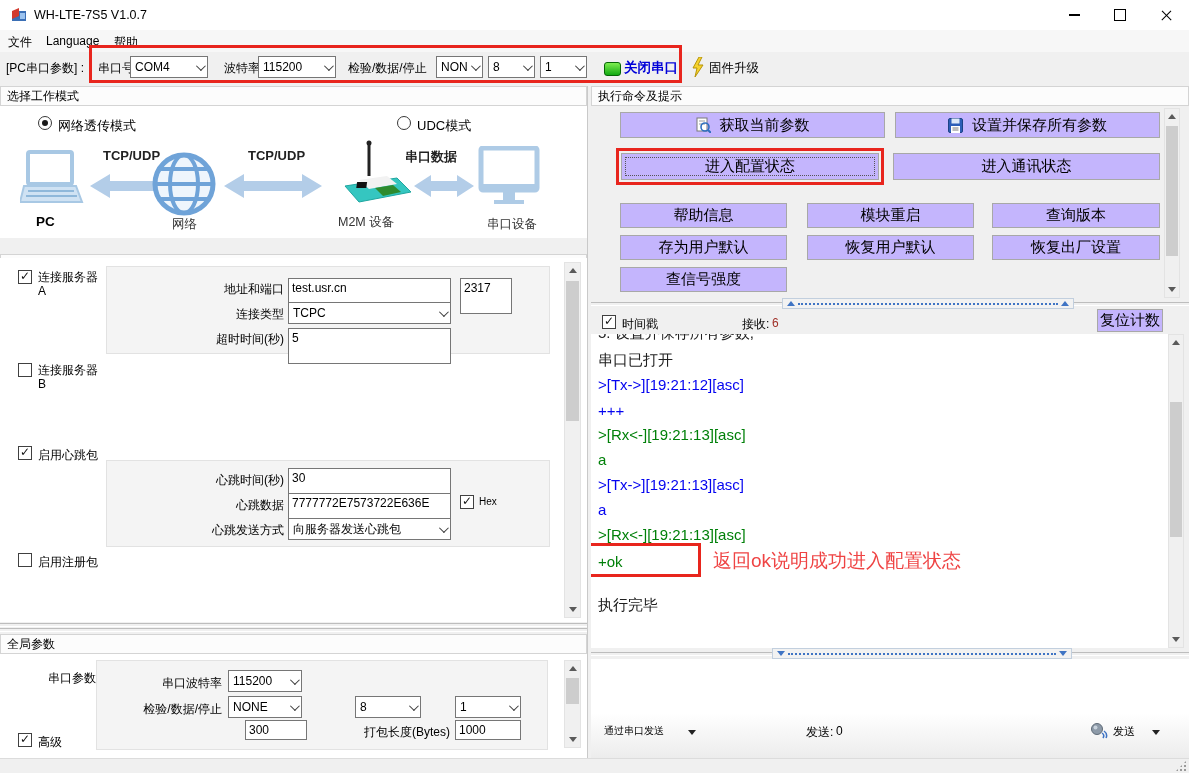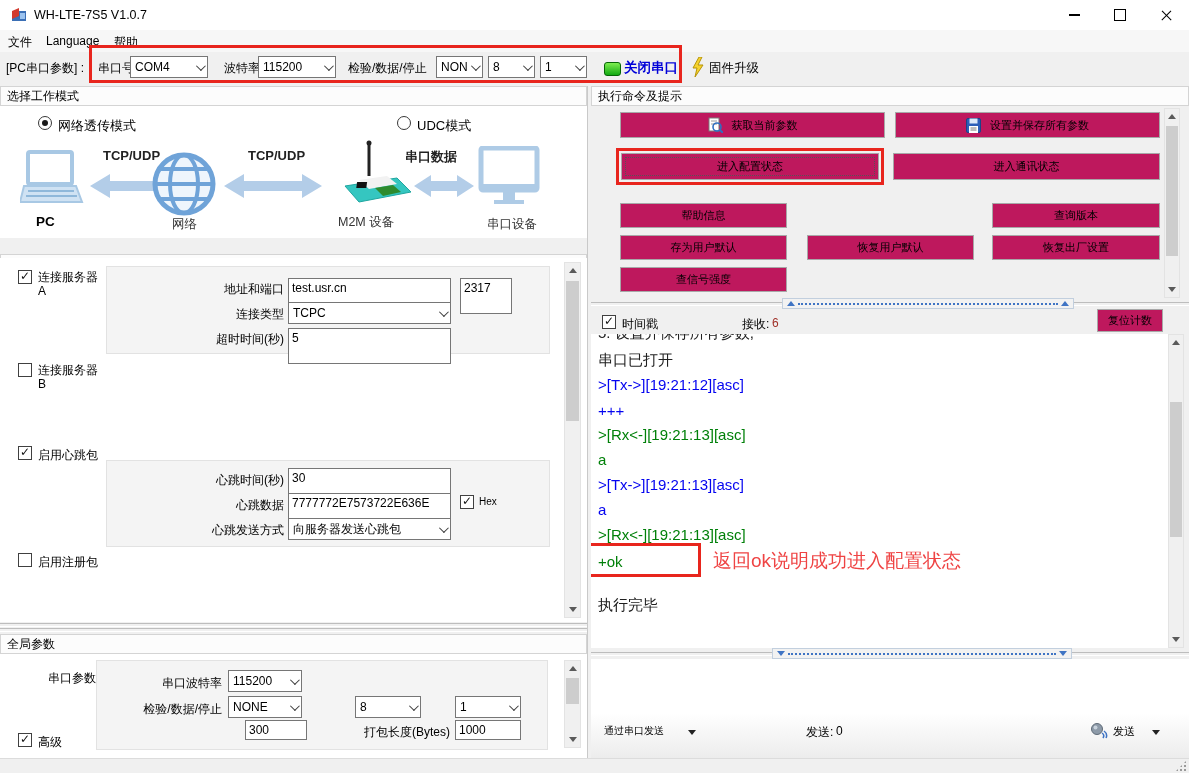--- a/index.html
+++ b/index.html
@@ -13,22 +13,22 @@
         background:#fcfcfc;border:1px solid #d4d4d4;}
   .grp{position:absolute;background:#f4f4f4;border:1px solid #e2e2e2;}
   .combo{position:absolute;box-sizing:border-box;height:22px;border:1px solid #767676;background:#fff;
          display:flex;align-items:center;overflow:hidden;}
   .combo .tx{flex:1;padding:0 2px 0 4px;white-space:nowrap;overflow:hidden;}
   .combo .ch{width:15px;align-self:stretch;display:flex;align-items:center;justify-content:center;}
   .ch::after{content:"";width:6px;height:6px;border-right:1.4px solid #3c3c3c;border-bottom:1.4px solid #3c3c3c;
              transform:rotate(45deg) translateY(-2px);}
   .inp{position:absolute;box-sizing:border-box;height:36px;border:1px solid #767676;background:#fff;
        padding:1px 3px;line-height:17px;white-space:nowrap;overflow:hidden;}
-  .btn{position:absolute;box-sizing:border-box;background:#be185d;border:1px solid #a8a8a8;
-       display:flex;align-items:center;justify-content:center;gap:9px;font-size:11px;}
+  .btn{position:absolute;box-sizing:border-box;background:#c4b5fd;border:1px solid #a8a8a8;
+       display:flex;align-items:center;justify-content:center;gap:9px;font-size:15px;}
   .cb{position:absolute;width:14px;height:14px;box-sizing:border-box;border:1px solid #404040;background:#fff;
       font-size:12px;line-height:11px;text-align:center;color:#111;}
   .cb.on::after{content:"✓";}
   .rd{position:absolute;width:14px;height:14px;box-sizing:border-box;border:1px solid #383838;border-radius:50%;background:#fff;}
   .rd.on::after{content:"";position:absolute;left:3px;top:3px;width:6px;height:6px;border-radius:50%;background:#1a1a1a;}
   .redbox{position:absolute;box-sizing:border-box;border:3px solid #e8251d;background:transparent;}
   .sb{position:absolute;display:flex;flex-direction:column;background:#f0f0f0;border:1px solid #e3e3e3;box-sizing:border-box;}
   .sb-btn{height:15px;display:flex;align-items:center;justify-content:center;}
   .sb-track{flex:1;position:relative;}
   .sb-thumb{position:absolute;left:1px;right:1px;background:#cdcdcd;}
@@ -307,20 +307,23 @@
     <span>进入配置状态</span>
   </div>
   <div class="redbox" style="left:616px;top:148px;width:268px;height:37px;"></div>
   <div class="btn" style="left:893px;top:153px;width:267px;height:27px;">
     <span>进入通讯状态</span>
   </div>
 
   <div class="btn" style="left:620px;top:203px;width:167px;height:25px;">
       <span>帮助信息</span>
     </div>
+  <div class="btn" style="left:807px;top:203px;width:167px;height:25px;">
+      <span>模块重启</span>
+    </div>
   <div class="btn" style="left:992px;top:203px;width:168px;height:25px;">
       <span>查询版本</span>
     </div>
   <div class="btn" style="left:620px;top:235px;width:167px;height:25px;">
       <span>存为用户默认</span>
     </div>
   <div class="btn" style="left:807px;top:235px;width:167px;height:25px;">
       <span>恢复用户默认</span>
     </div>
   <div class="btn" style="left:620px;top:267px;width:167px;height:25px;">

